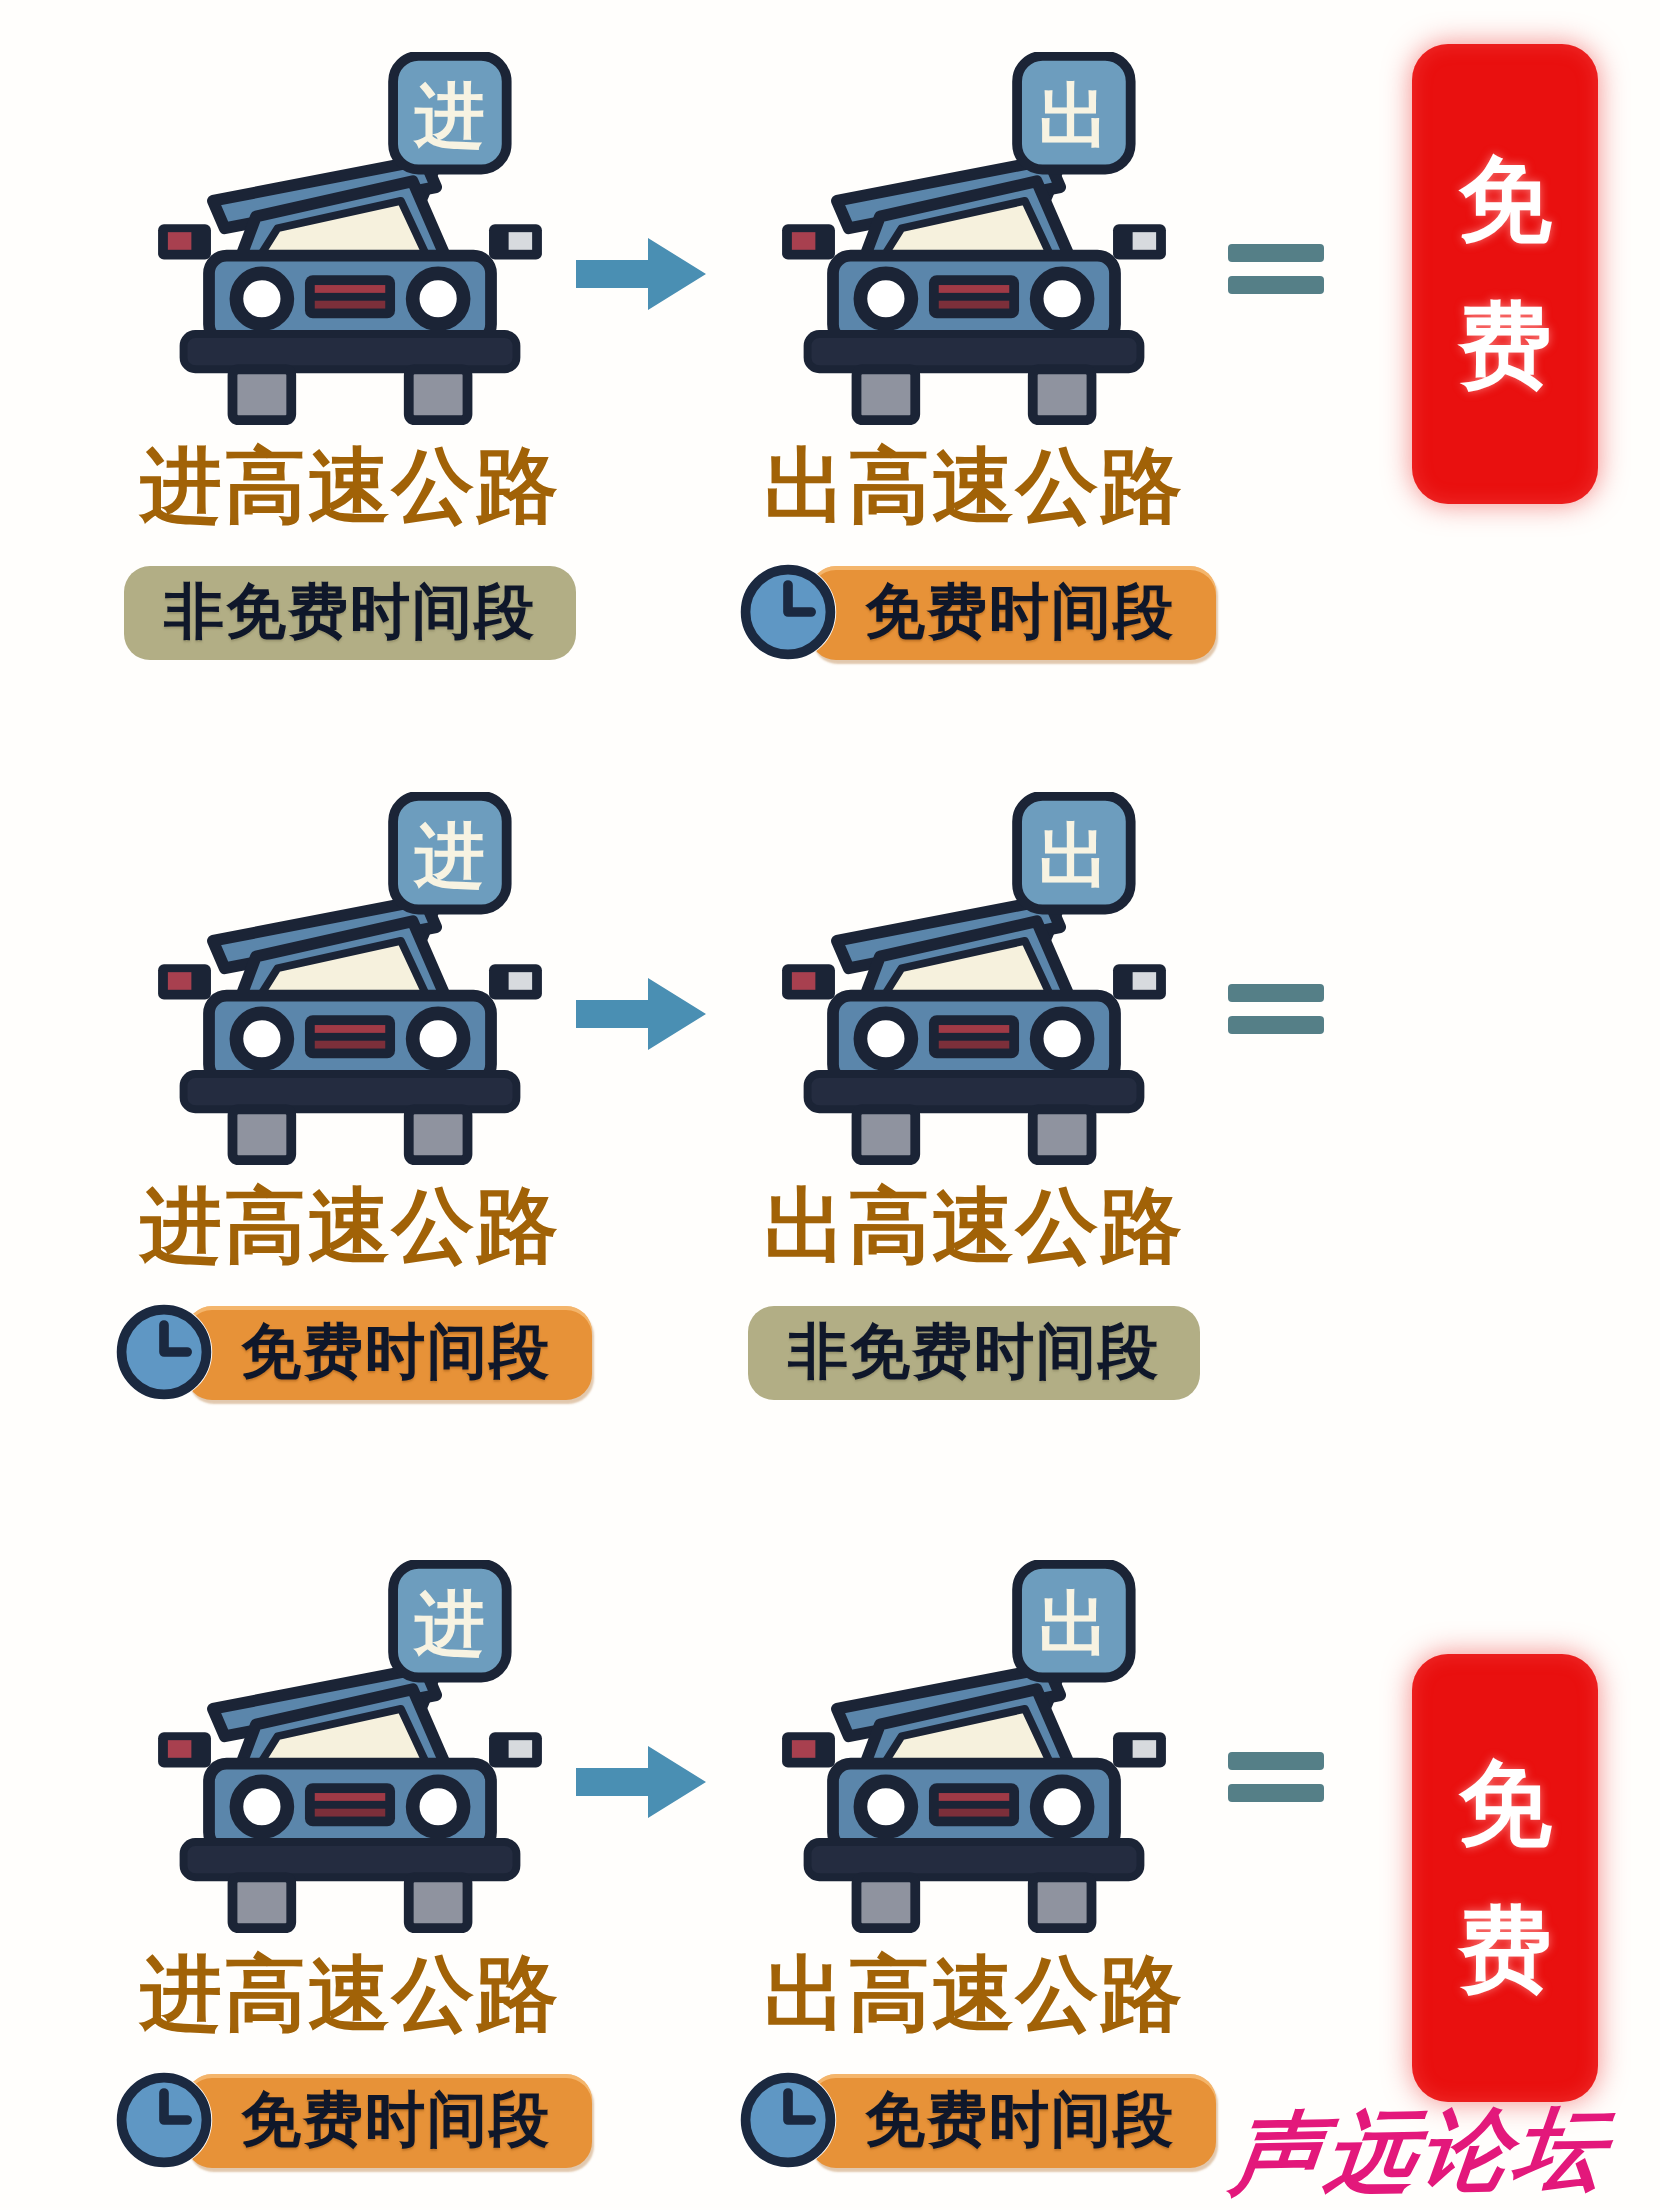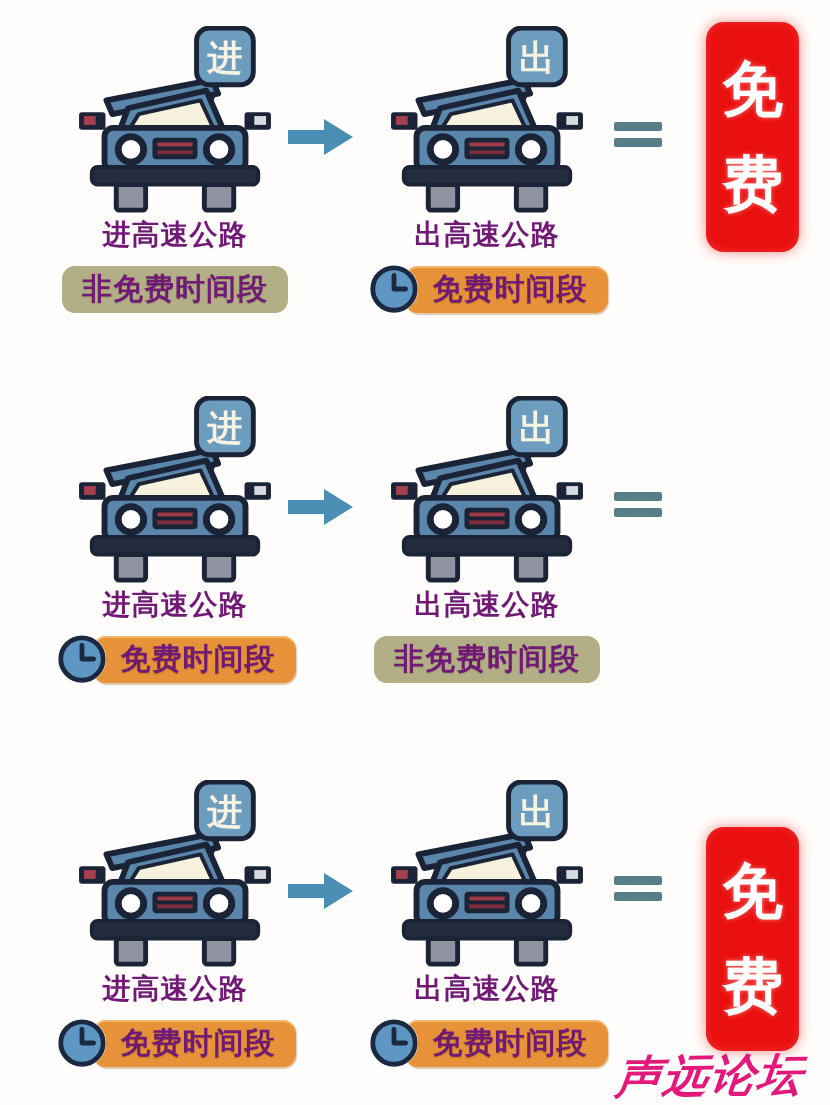--- a/index.html
+++ b/index.html
@@ -10,42 +10,42 @@
   .row-1{top:396px;}
   .row-2{top:780px;}
 
   .car-group{position:absolute;top:0;width:270px;display:flex;flex-direction:column;align-items:center;}
   .car-group.enter{left:40px;}
   .car-group.exit{left:352px;}
 
   svg.car{width:196px;height:188px;display:block;}
   .badge-char{font-family:"Liberation Sans","DejaVu Sans",sans-serif;font-weight:bold;font-size:36px;fill:#f7f3e2;text-anchor:middle;}
 
-  .car-label{margin-top:2px;font-size:28px;font-weight:bold;color:#701a75;letter-spacing:1px;white-space:nowrap;}
+  .car-label{margin-top:2px;font-size:41px;font-weight:bold;color:#a16207;letter-spacing:1px;white-space:nowrap;}
 
   .time-row{margin-top:8px;display:flex;align-items:center;height:54px;}
   .clock{width:54px;height:54px;position:relative;z-index:2;flex:0 0 auto;}
   .pill{height:47px;display:flex;align-items:center;padding:0 20px;border-radius:13px;
-        font-size:30px;font-weight:bold;color:#701a75;letter-spacing:1px;white-space:nowrap;}
+        font-size:30px;font-weight:bold;color:#0f172a;letter-spacing:1px;white-space:nowrap;}
   .pill.tan{background:#b2ae85;text-shadow:0 1px 1px rgba(120,115,80,.4);}
   .pill.orange{background:#e79238;padding-left:28px;margin-left:-16px;
                box-shadow:inset 0 2px 0 rgba(255,210,150,.55), 1px 2px 1px rgba(170,100,30,.35);
                text-shadow:0 1px 1px rgba(160,90,20,.5);}
 
   .arrow{position:absolute;left:288px;top:92px;width:66px;height:38px;}
   .equals{position:absolute;left:614px;top:96px;width:48px;}
   .equals i{display:block;height:9px;background:#557f87;border-radius:2px;margin-bottom:7px;}
 
   .result{position:absolute;left:706px;width:93px;border-radius:18px;
           display:flex;align-items:center;justify-content:center;}
   .result.free{background:#e9100f;box-shadow:0 0 14px rgba(235,45,45,.55), inset 0 0 10px rgba(255,120,120,.3);}
   .result.notfree{background:#b0ad7e;}
   .result span{display:block;width:1.06em;word-break:break-all;text-align:center;
                color:#ffffff;font-weight:bold;}
-  .result.free span{font-size:61px;line-height:1.55;text-shadow:0 0 5px rgba(255,160,160,.7);}
+  .result.free span{font-size:47px;line-height:1.55;text-shadow:0 0 5px rgba(255,160,160,.7);}
   .result.notfree span{font-size:40px;line-height:1.5;text-shadow:0 1px 1px rgba(120,115,80,.45);}
   .row-0 .result{top:-4px;height:230px;}
   .row-1 .result{top:35px;height:227px;}
   .row-2 .result{top:47px;height:224px;}
 
   .watermark{position:absolute;left:616px;top:1046px;font-size:45px;font-weight:bold;font-style:italic;
              color:#e3187b;transform:skewX(-7deg) rotate(-1deg);letter-spacing:2px;white-space:nowrap;}
   .hidden-defs{position:absolute;width:0;height:0;overflow:hidden;}
 </style>
 </head>

